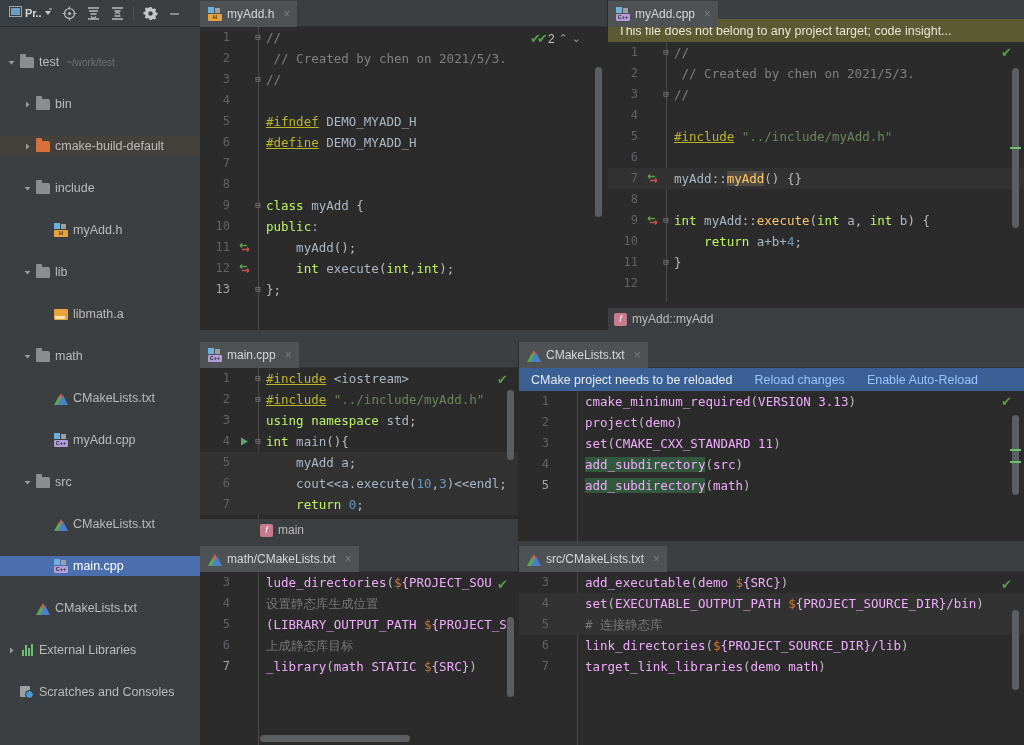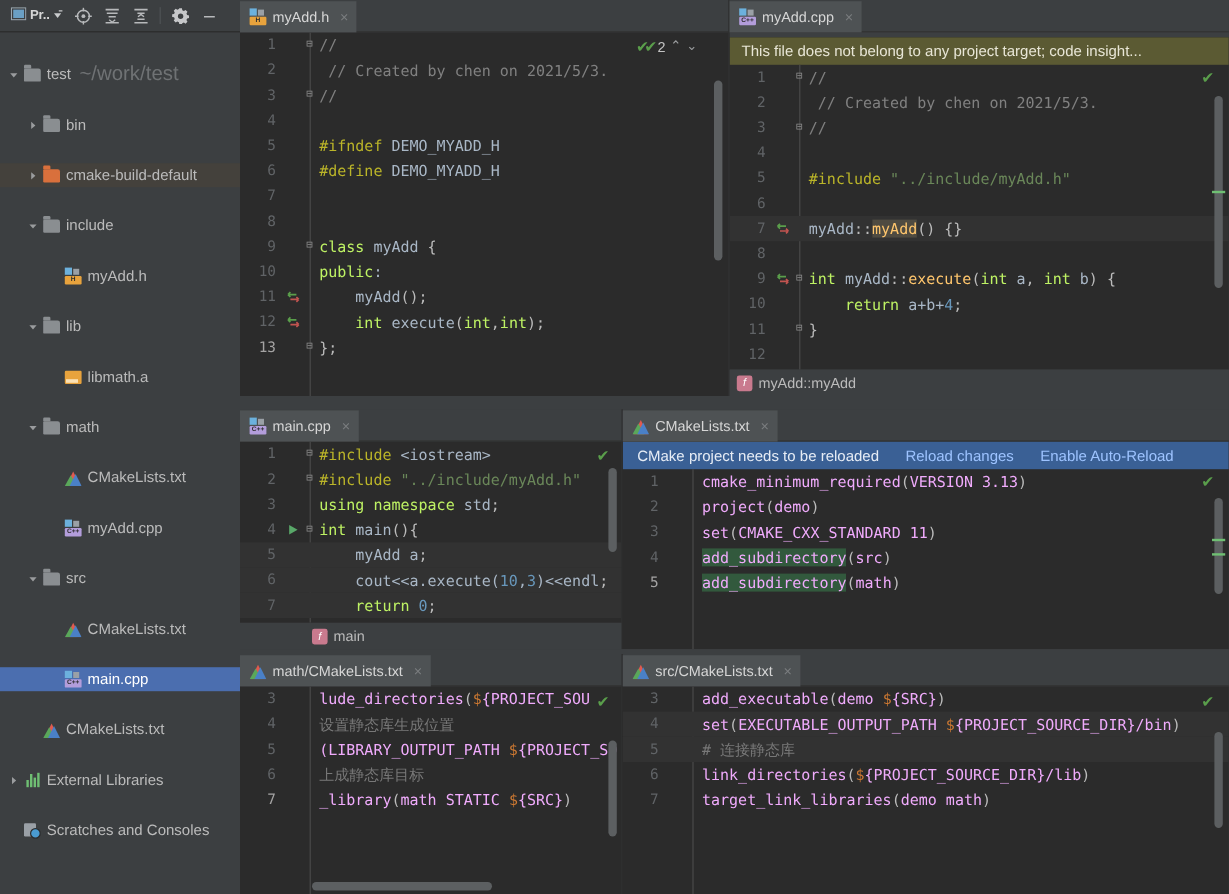--- a/index.html
+++ b/index.html
@@ -25,21 +25,21 @@
 
   .tree{padding-top:3px;font-size:12.5px;}
   .row{display:flex;align-items:center;height:20px;padding-left:4px;white-space:nowrap;cursor:pointer;position:relative;margin-top:22px;}
   .row.sel{background:#4b6eaf;}
   .row.hov{background:#44413c;}
   .row .arrow{width:14px;min-width:14px;display:flex;align-items:center;justify-content:center;color:#9a9c9e;}
   .row .arrow.empty{visibility:hidden;}
   .row .ico{width:18px;min-width:18px;height:16px;display:flex;align-items:center;justify-content:center;margin-right:3px;}
   .row .nm{color:#bbbbbb;}
   .row.sel .nm{color:#ffffff;}
-  .row .sub{color:#6f7274;margin-left:7px;font-size:17px;}
+  .row .sub{color:#6f7274;margin-left:7px;font-size:10px;}
   .ind0{padding-left:4px;} .ind1{padding-left:20px;} .ind2{padding-left:38px;}
 
   
   .fold{width:14px;height:11px;background:#8a8e91;border-radius:1px 2px 1px 1px;position:relative;}
   .fold:before{content:"";position:absolute;left:0;top:-3px;width:6px;height:3px;background:#8a8e91;border-radius:1px 1px 0 0;}
   .fold.orange{background:#d9703c;} .fold.orange:before{background:#d9703c;}
 
   
   .fic{width:14px;height:14px;position:relative;}
   .fic .sq{position:absolute;width:6px;height:6px;left:0;top:0;background:#6cb1dd;}
@@ -77,21 +77,21 @@
   .gut{width:30px;min-width:30px;text-align:right;padding-right:6px;color:#606366;font-size:12px;}
   .gut.cur{color:#a4a3a3;}
   .mark{width:16px;min-width:16px;display:flex;align-items:center;justify-content:center;}
   .fgut{width:12px;min-width:12px;display:flex;align-items:center;justify-content:center;color:#8c8c8c;font-size:9px;}
   .txt{padding-left:2px;}
   .vline{position:absolute;top:0;bottom:0;width:1px;background:#4a4a4a;}
 
   
   .c-com{color:#808080;}
   .c-kw{color:#bef264;}
-  .c-pp{color:#bbb529;}
+  .c-pp{color:#bbb529;text-decoration:underline;}
   .c-str{color:#6a8759;}
   .c-num{color:#6897bb;}
   .c-def{color:#a9b7c6;}
   .c-fn{color:#ffc66d;}
   .c-cm1{color:#f0abfc;}
   .c-cmarg{color:#f0abfc;}
   .c-var{color:#cc7832;}
   .c-gray{color:#787878;}
   .hlgreen{background:#32593d;}
   .hlwarn{background:#4f4b41;}
@@ -421,21 +421,21 @@
             <span class="fic">
                 <span class="sq"></span>
                 <span class="sq2"></span>
                 <span class="tag c">C++</span>
               </span>
           </span>
           <span>myAdd.cpp</span>
           <span class="close">×</span>
         </div>
       </div>
-      <div class="edbody" style="top:31px;bottom:22px;">
+      <div class="edbody" style="top:19px;bottom:22px;">
         <div class="banner warn">This file does not belong to any project target; code insight...</div>
         <div style="position:relative;">
           <div class="vline" style="left:58px;top:0;height:260px;"></div>
           <div class="code" id="code-myadd-cpp">
               <div class="ln"><span class="gut">1</span><span class="mark"></span><span class="fgut">⊟</span><span class="txt"><span class="c-com">//</span></span></div>
               <div class="ln"><span class="gut">2</span><span class="mark"></span><span class="fgut"></span><span class="txt"><span class="c-com"> // Created by chen on 2021/5/3.</span></span></div>
               <div class="ln"><span class="gut">3</span><span class="mark"></span><span class="fgut">⊟</span><span class="txt"><span class="c-com">//</span></span></div>
               <div class="ln"><span class="gut">4</span><span class="mark"></span><span class="fgut"></span><span class="txt"></span></div>
               <div class="ln"><span class="gut">5</span><span class="mark"></span><span class="fgut"></span><span class="txt"><span class="c-pp">#include</span> <span class="c-str">"../include/myAdd.h"</span></span></div>
               <div class="ln"><span class="gut">6</span><span class="mark"></span><span class="fgut"></span><span class="txt"></span></div>

